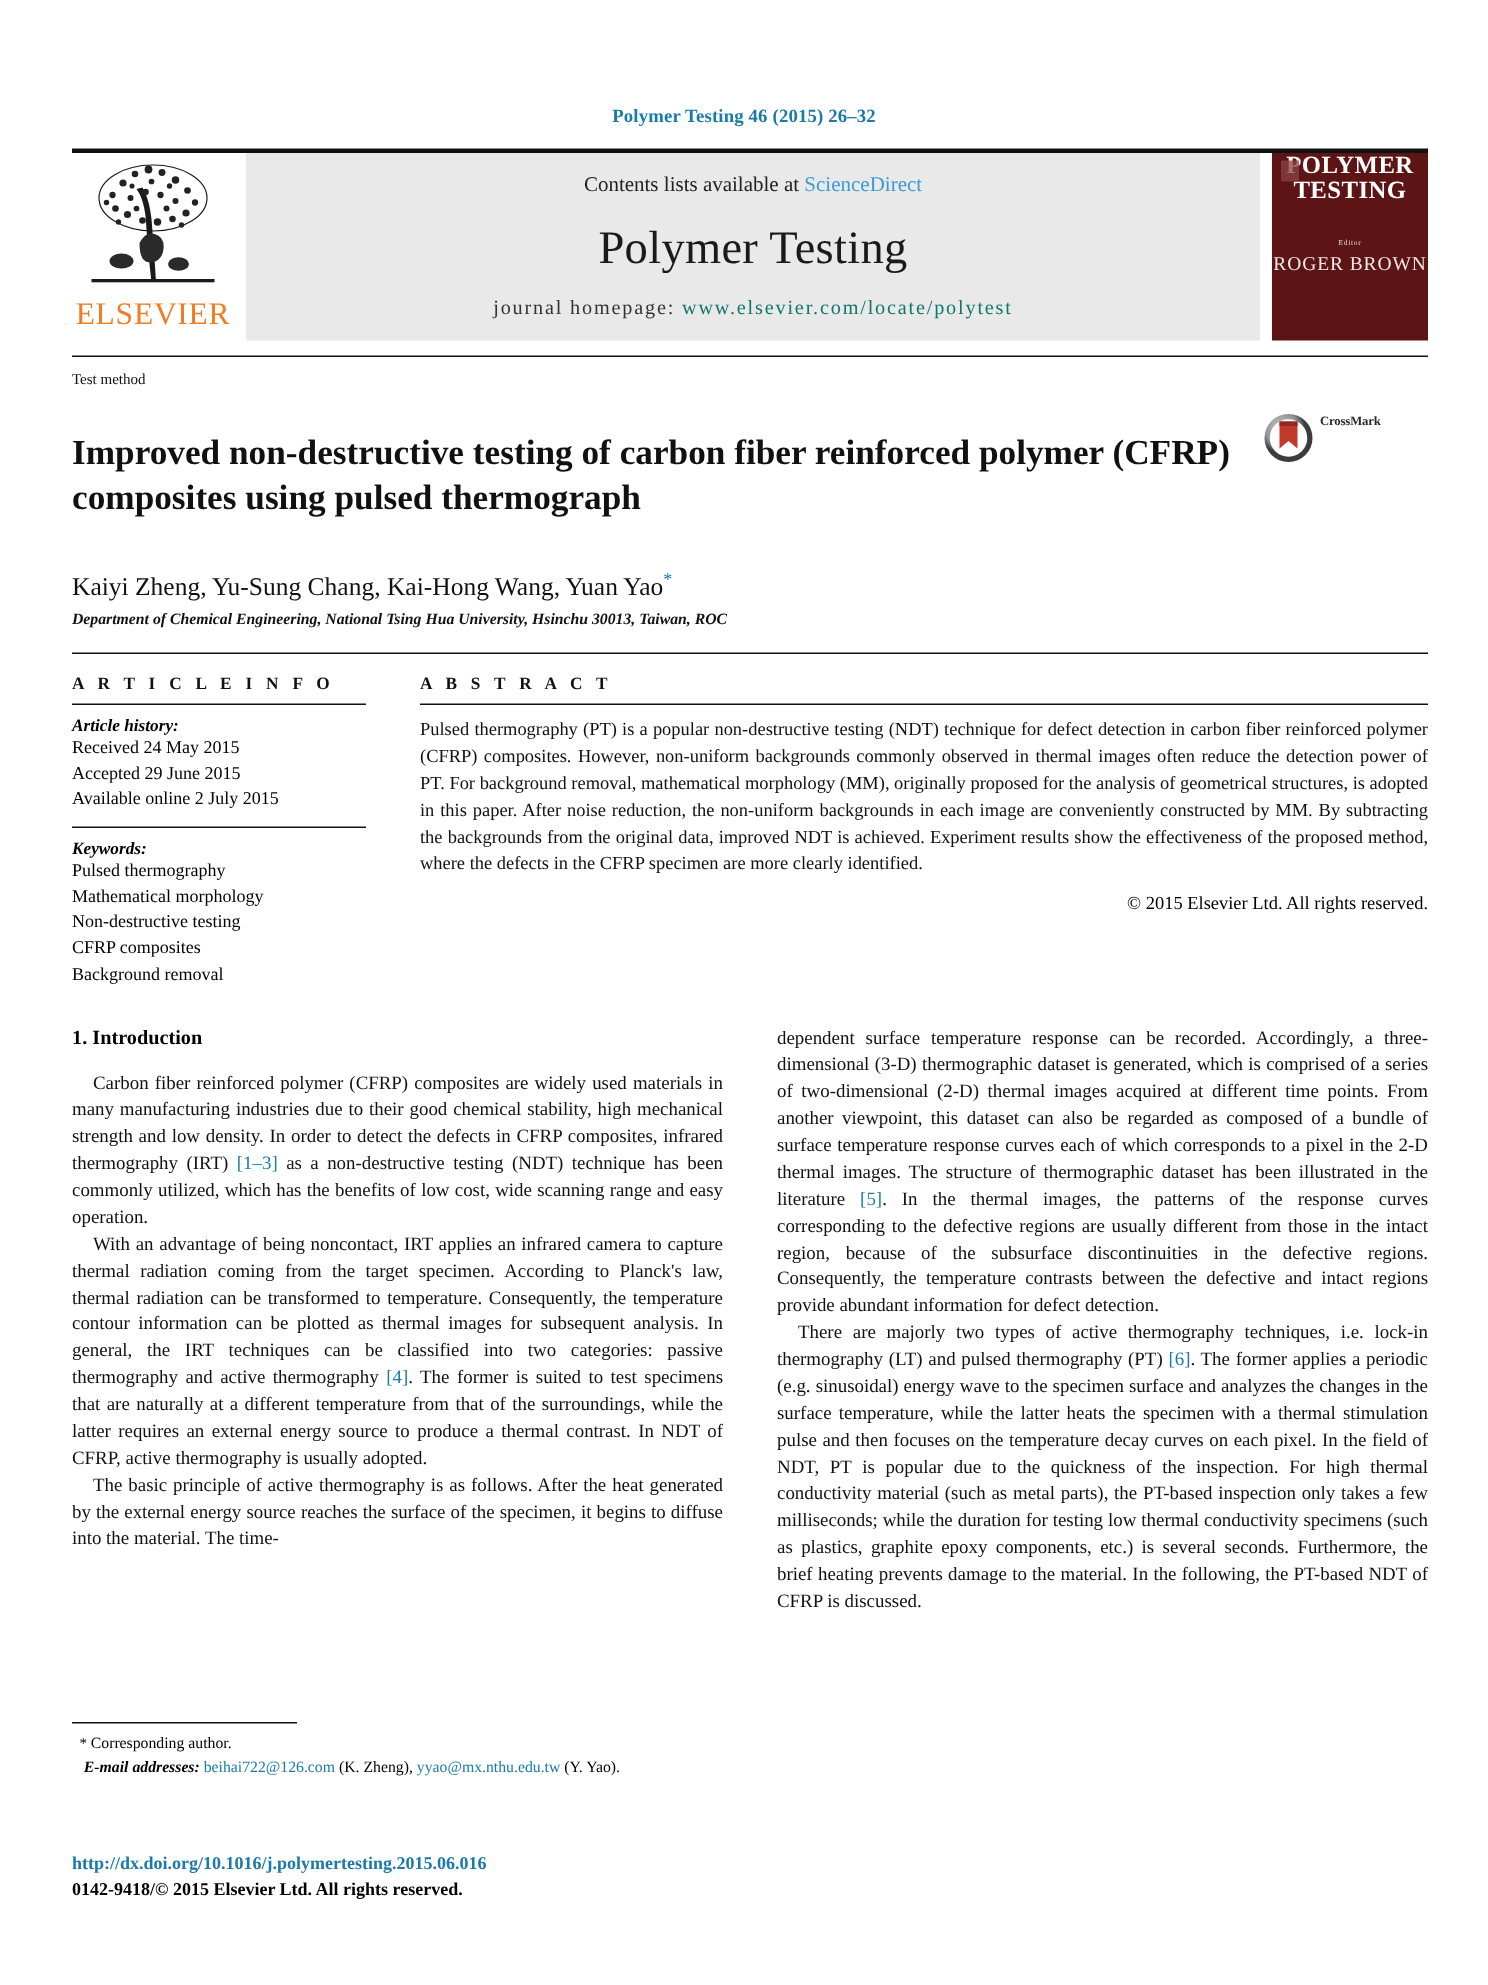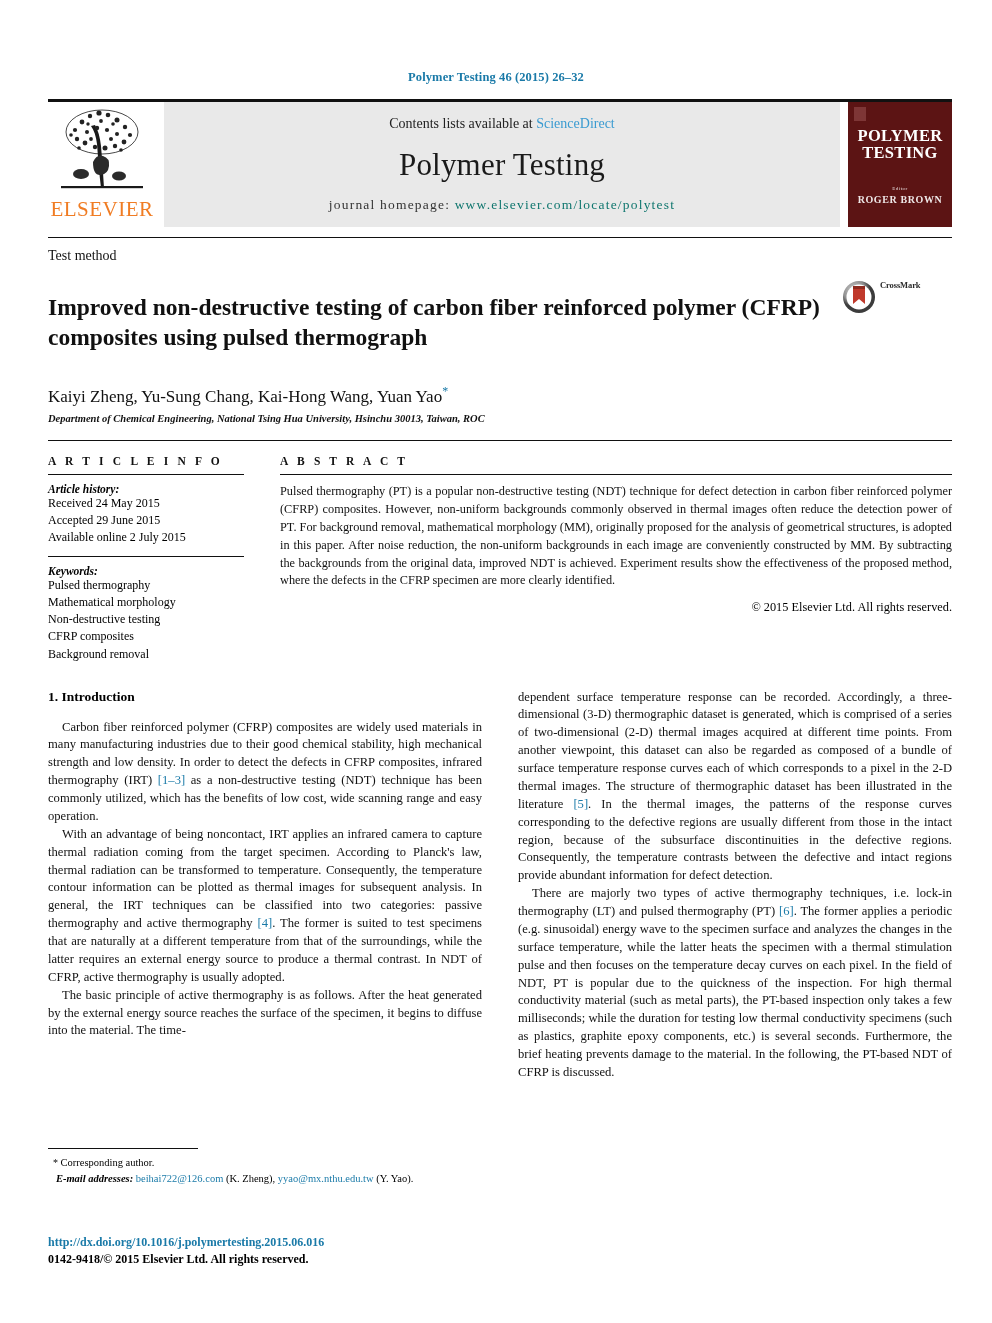--- a/index.html
+++ b/index.html
@@ -79,39 +79,38 @@
   .cover {
     flex: 0 0 104px;
     width: 104px;
     background: #5c1414;
     color: #fff;
     position: relative;
     display:flex;
     flex-direction: column;
     align-items:center;
     justify-content:flex-start;
-    padding-top: 26px;
   }
   .cover .mini-els { position:absolute; top:5px; left:6px; width:12px; height:14px; background:#8a4242; opacity:.75;}
   .cover-title {
     font-family: "Liberation Serif", serif;
     font-weight: bold;
     font-size: 16.5px;
     line-height: 1.02;
     text-align: center;
     letter-spacing: .3px;
   }
   .cover-editor-label { font-size:5px; margin-top: 24px; opacity:.85; letter-spacing:.5px;}
-  .cover-editor { font-size: 10px; font-weight:bold; margin-top:3px; letter-spacing:.6px; opacity:.9;}
+  .cover-editor { font-size: 13px; font-weight:normal; margin-top:3px; letter-spacing:.6px; opacity:.9;}
 
   
   .rule-thin { border-top: 1px solid #111; margin: 10px 40px 0 48px; }
   .section-kind {
     margin: 10px 48px 0 48px;
-    font-size: 14px;
+    font-size: 10px;
     color: #111;
   }
   .title-block {
     margin: 12px 40px 0 48px;
     display:flex;
     align-items: flex-start;
   }
   .title-text {
     flex: 1 1 auto;
     font-size: 23.5px;

